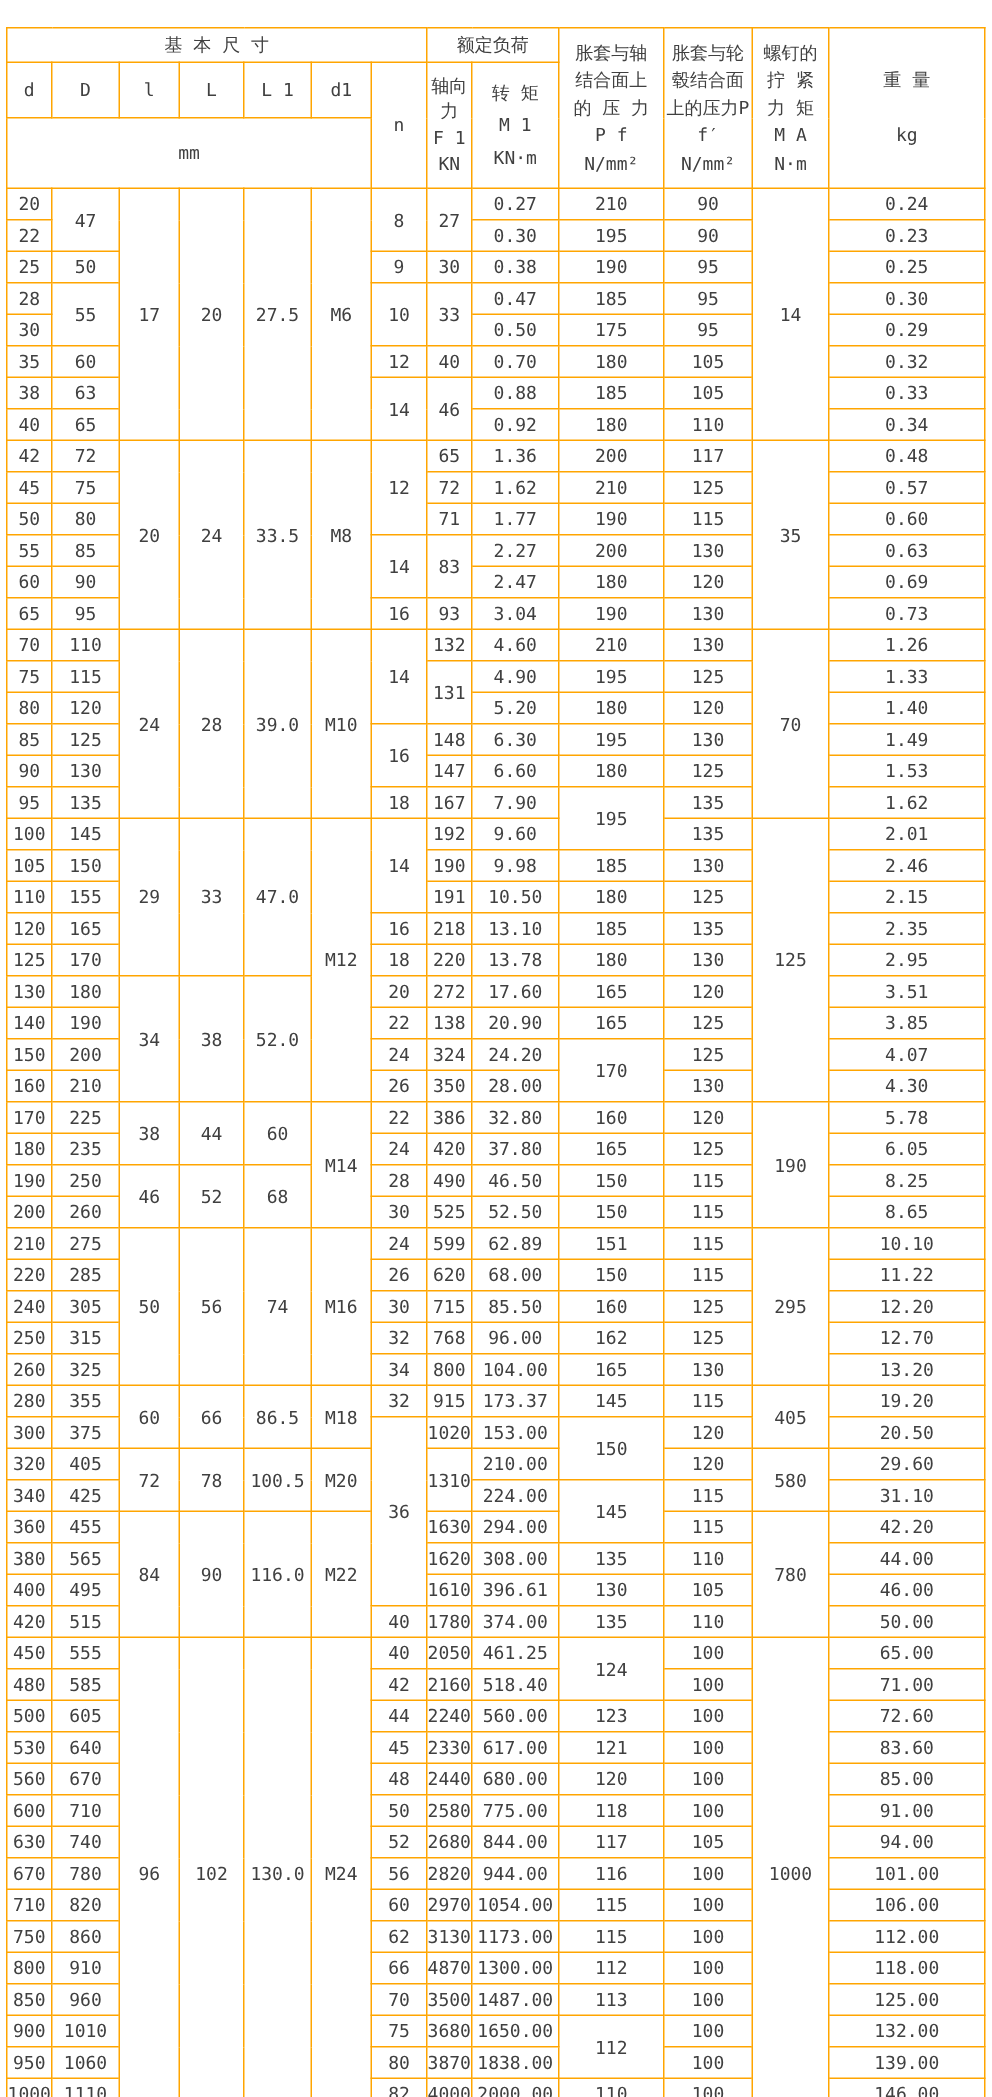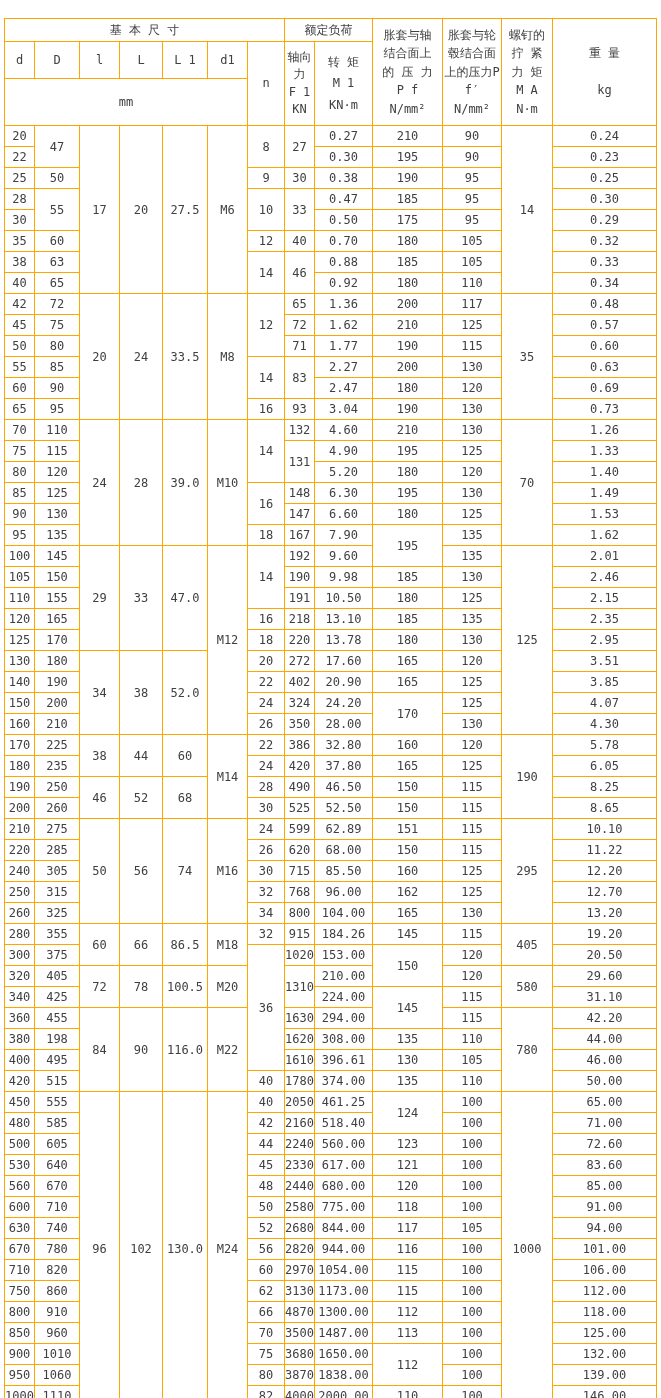--- a/index.html
+++ b/index.html
@@ -376,21 +376,21 @@
           <td>272</td>
           <td>17.60</td>
           <td>165</td>
           <td>120</td>
           <td>3.51</td>
         </tr>
         <tr>
           <td>140</td>
           <td>190</td>
           <td>22</td>
-          <td>402</td>
+          <td>138</td>
           <td>20.90</td>
           <td>165</td>
           <td>125</td>
           <td>3.85</td>
         </tr>
         <tr>
           <td>150</td>
           <td>200</td>
           <td>24</td>
           <td>324</td>
@@ -513,21 +513,21 @@
         </tr>
         <tr>
           <td>280</td>
           <td>355</td>
           <td rowspan="2">60</td>
           <td rowspan="2">66</td>
           <td rowspan="2">86.5</td>
           <td rowspan="2">M18</td>
           <td>32</td>
           <td>915</td>
-          <td>184.26</td>
+          <td>173.37</td>
           <td>145</td>
           <td>115</td>
           <td rowspan="2">405</td>
           <td>19.20</td>
         </tr>
         <tr>
           <td>300</td>
           <td>375</td>
           <td rowspan="6">36</td>
           <td>1020</td>
@@ -565,21 +565,21 @@
           <td rowspan="4">116.0</td>
           <td rowspan="4">M22</td>
           <td>1630</td>
           <td>294.00</td>
           <td>115</td>
           <td rowspan="4">780</td>
           <td>42.20</td>
         </tr>
         <tr>
           <td>380</td>
-          <td>198</td>
+          <td>565</td>
           <td>1620</td>
           <td>308.00</td>
           <td>135</td>
           <td>110</td>
           <td>44.00</td>
         </tr>
         <tr>
           <td>400</td>
           <td>495</td>
           <td>1610</td>

